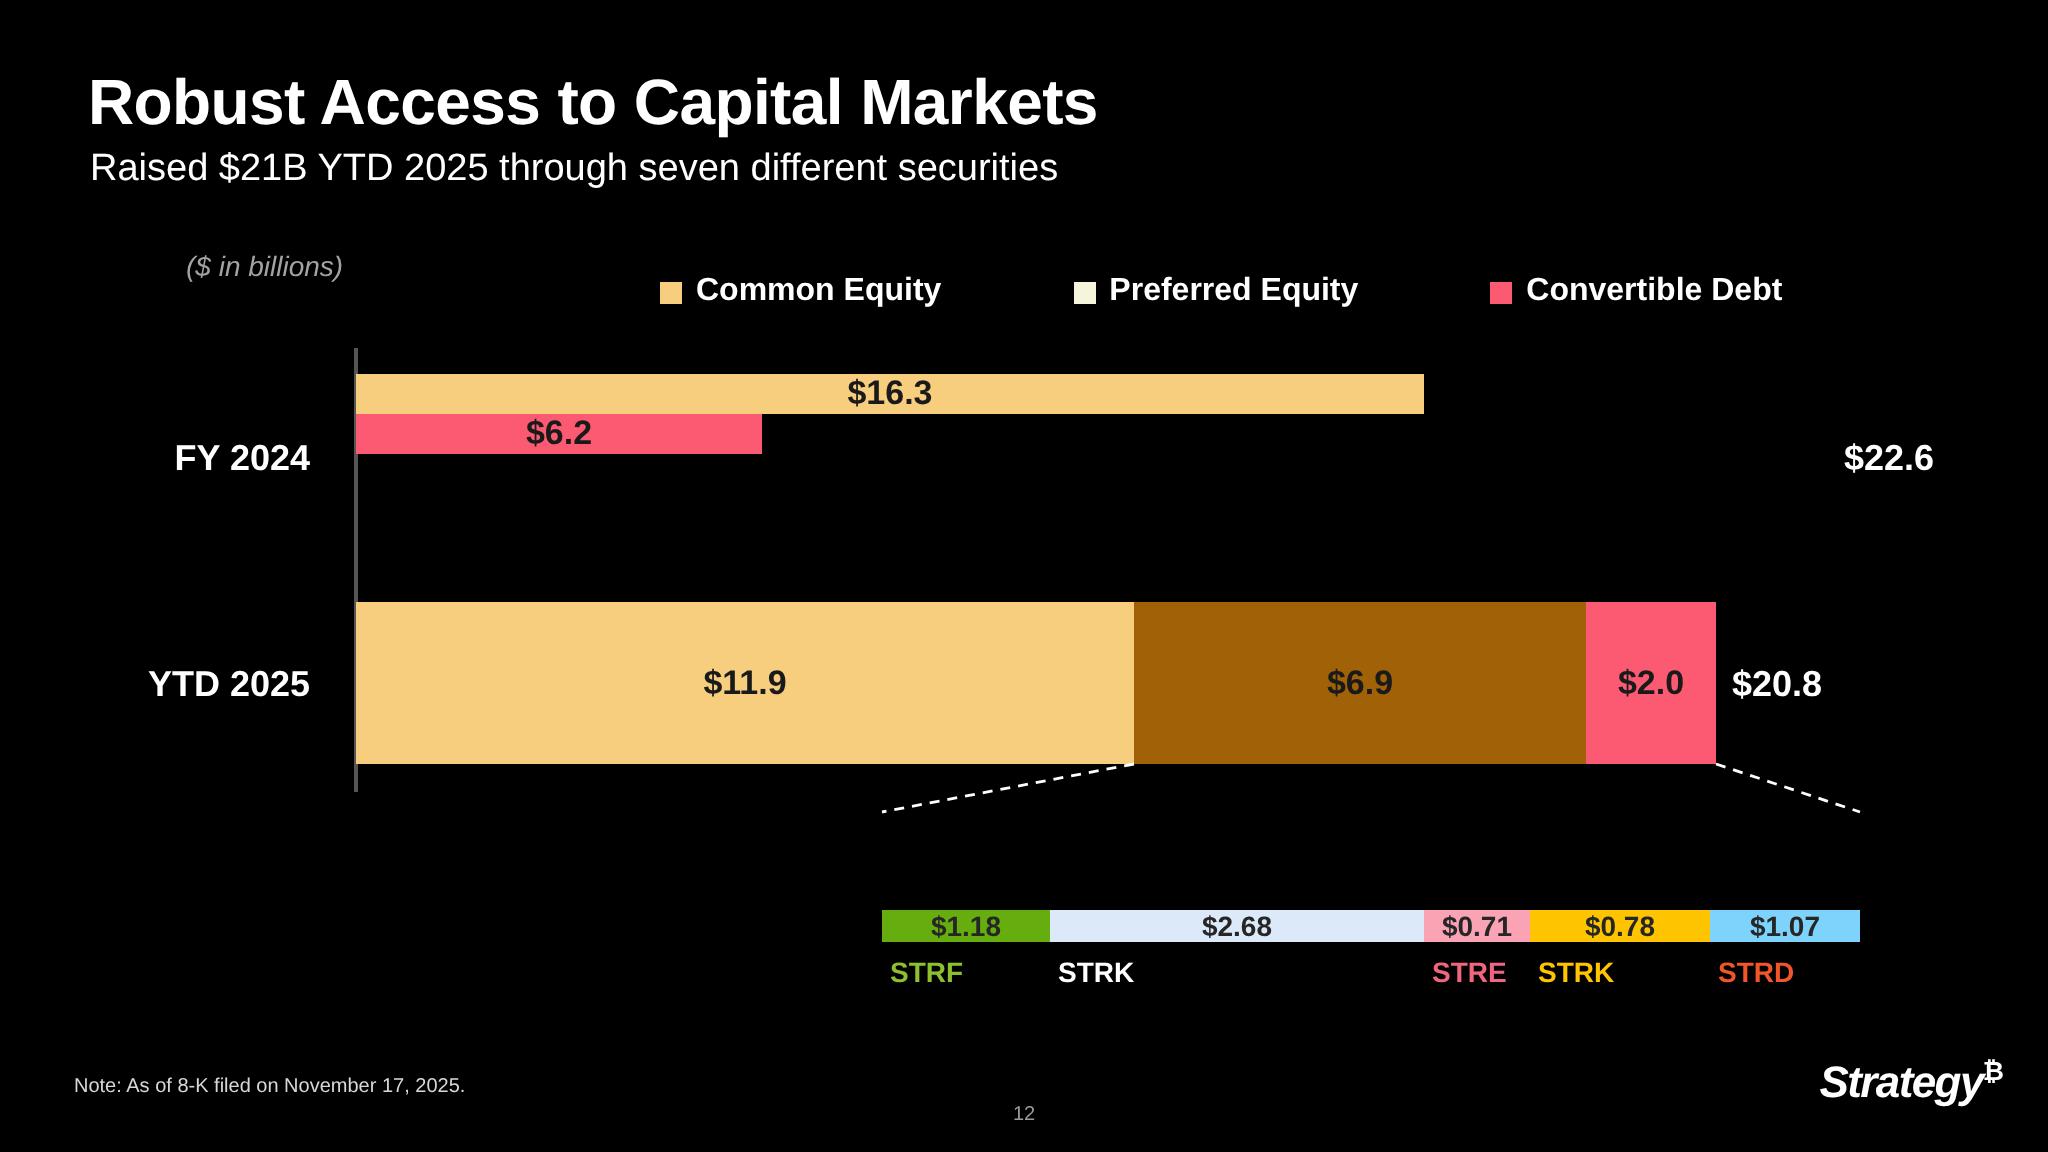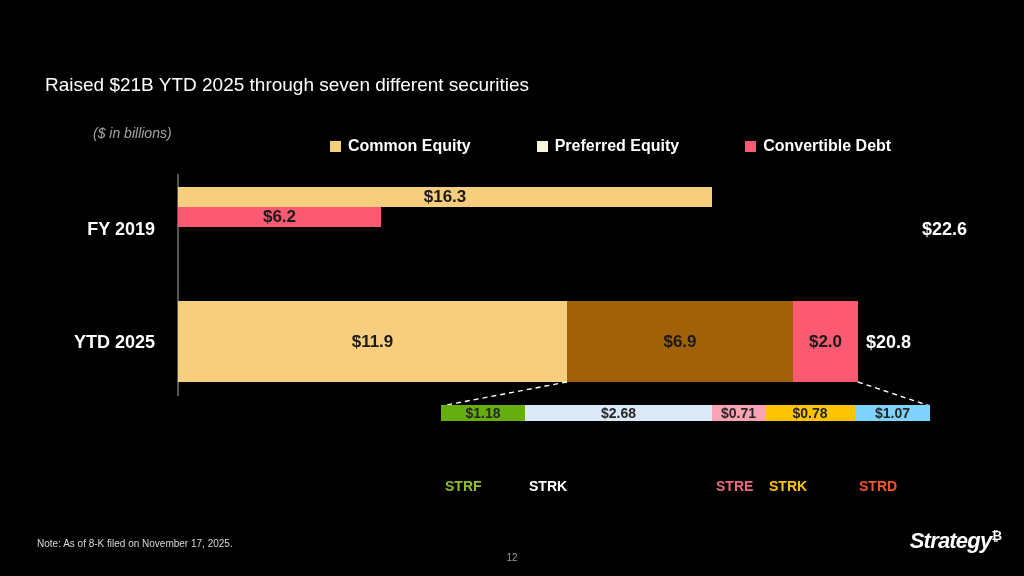--- a/index.html
+++ b/index.html
@@ -141,21 +141,21 @@
     height: 576px;
     pointer-events: none;
   }
 
   #breakout-bar {
     position: absolute;
     left: 441px;
     top: 405px;
     height: 66px;
     display: flex;
-    align-items: flex-start;
+    align-items: flex-end;
   }
   .breakout-segment {
     display: flex;
     align-items: center;
     justify-content: center;
   }
   .breakout-value {
     font-size: 14px;
     font-weight: bold;
     color: #262626;
@@ -211,41 +211,42 @@
     font-style: normal;
     font-weight: bold;
     letter-spacing: 0;
   }
 </style>
 </head>
 <body>
 
 <div class="slide">
 
+  <div class="title">Robust Access to Capital Markets</div>
   <div class="subtitle">Raised $21B YTD 2025 through seven different securities</div>
   <div class="units">($ in billions)</div>
 
   <div class="legend">
     <div class="legend-item">
       <span class="legend-swatch" style="background:#F7CE7E"></span>
       <span class="legend-label">Common Equity</span>
     </div>
     <div class="legend-item">
       <span class="legend-swatch" style="background:#F7F4DC"></span>
       <span class="legend-label">Preferred Equity</span>
     </div>
     <div class="legend-item">
       <span class="legend-swatch" style="background:#FB5A72"></span>
       <span class="legend-label">Convertible Debt</span>
     </div>
   </div>
 
   <div class="axis-line"></div>
 
-  <div class="row-label" id="row-label-fy2024">FY 2019</div>
+  <div class="row-label" id="row-label-fy2024">FY 2024</div>
   <div class="row-label" id="row-label-ytd2025">YTD 2025</div>
 
   <div class="bar" id="bar-fy2024">
     <div class="bar-segment" style="width:534px;background:#F7CE7E">
       <span class="bar-segment-value">$16.3</span>
     </div>
     <div class="bar-segment" style="width:203px;background:#FB5A72">
       <span class="bar-segment-value">$6.2</span>
     </div>
   </div>

